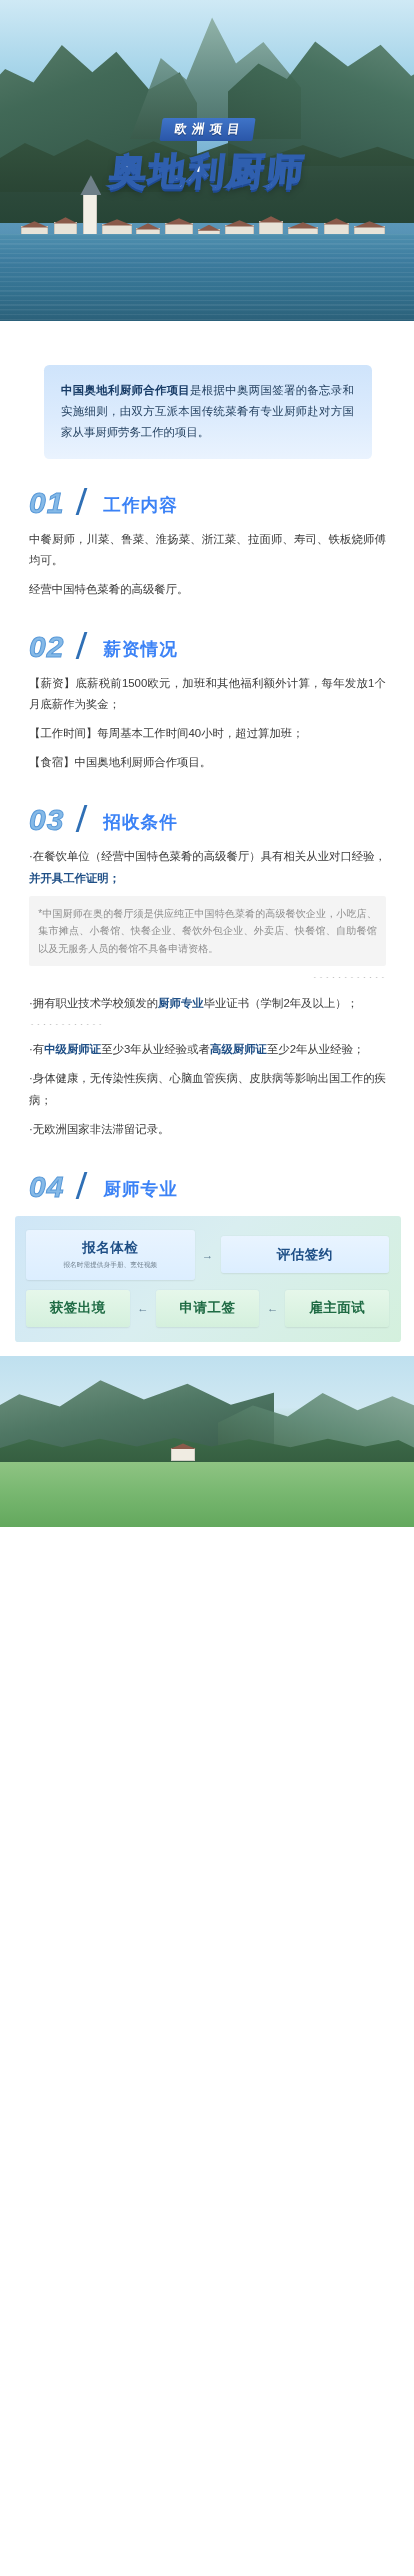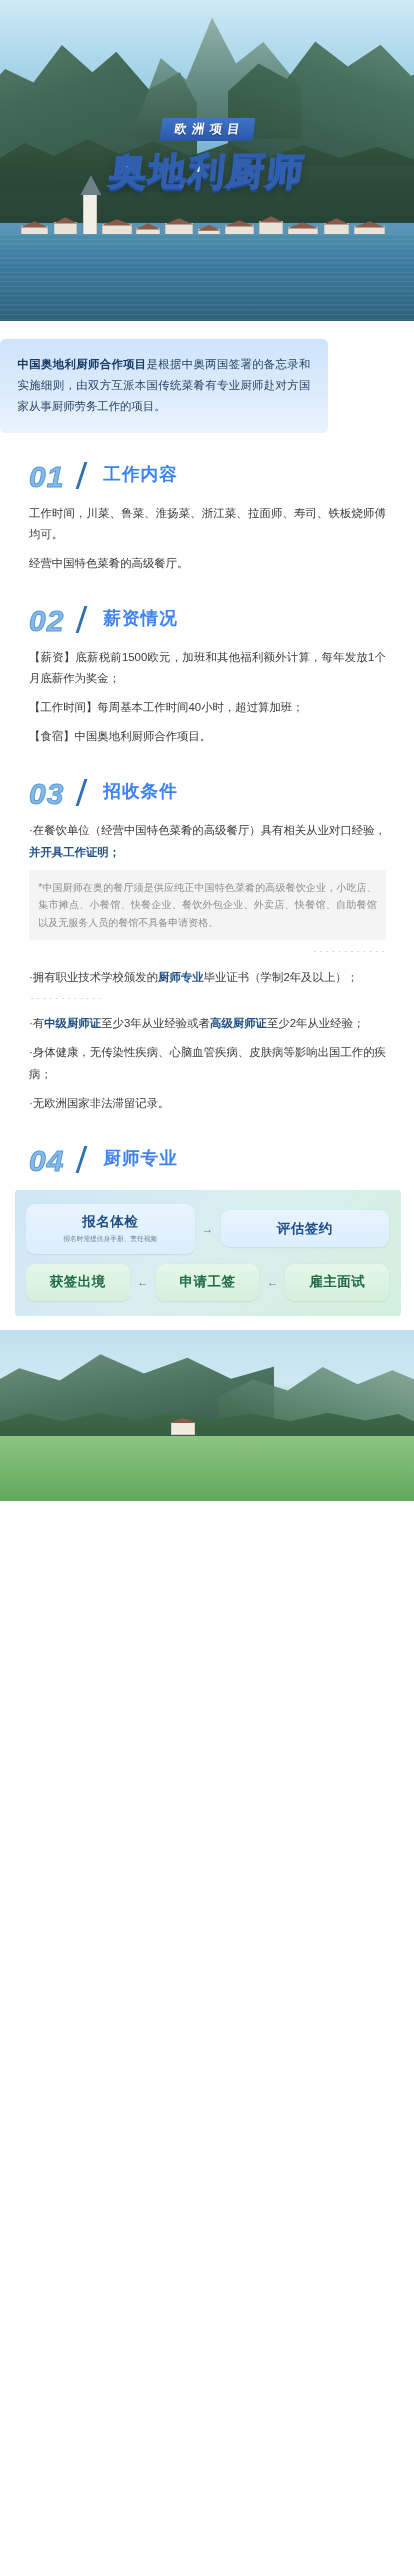--- a/index.html
+++ b/index.html
@@ -89,21 +89,21 @@
     margin-top:6.2px;
     font-size:37px; font-weight:bold; letter-spacing:2.1px;
     color:#ffffff;
     -webkit-text-stroke: 1.6px #2f5fae;
     text-shadow: 0 2.6px 0 #1f4a93, 0 4.1px 7.3px rgba(0,0,0,0.35);
     transform: skewX(-6deg);
   }
 
   
   .section { width:415px; background:#ffffff; }
-  .intro-wrap { padding: 17.6px 0 5.2px 0; display:flex; justify-content:flex-start; }
+  .intro-wrap { padding: 17.6px 0 5.2px 0; display:flex; justify-content:center;margin-top:26px; }
   .intro-card {
     width: 328px;
     background: linear-gradient(180deg, #cfe4fb 0%, #dcebfd 55%, #eaf3fe 100%);
     border-radius: 5.2px;
     padding: 15.6px 17.6px;
     font-size: 11.4px;
     line-height: 1.85;
     color: #274463;
     text-align: justify;
   }
@@ -115,21 +115,21 @@
     display:inline-block;
     font-size: 30px;
     font-weight: bold;
     font-style: italic;
     letter-spacing: 1px;
     color: #7fb6e6;
     -webkit-text-stroke: 1px #4f93d6;
     line-height: 1;
     opacity: 0.95;
   }
-  .head-row { display:flex; align-items:flex-start; gap: 13px; }
+  .head-row { display:flex; align-items:flex-end; gap: 13px; }
   .head-slash {
     width: 2.6px; height: 27px; background:#2f6fb5;
     transform: skewX(-18deg); margin: 0 7.3px 3.1px 3.1px;
   }
   .head-text {
     font-size: 17.6px; font-weight:bold; color:#3b82f6; letter-spacing:1px;
     margin-bottom: 1px;
   }
 
   
@@ -174,21 +174,21 @@
     margin: 9.3px 14.5px 0 14.5px;
     background: linear-gradient(135deg, #cfe6f7 0%, #d9eef0 45%, #d4f0dd 100%);
     border-radius: 3.1px;
     padding: 13.5px 11.4px 15.6px 11.4px;
   }
   .flow-row { display:flex; align-items:center; gap:7.3px; }
   .flow-row + .flow-row { margin-top: 10.4px; align-items: center; }
   .flow-card {
     flex: 1;
     background: linear-gradient(180deg, #e9f4ff 0%, #dceeff 100%);
-    border-radius: 9px;
+    border-radius: 3px;
     padding: 9.3px 5.2px;
     text-align:center;
     box-shadow: 0 0.5px 1.6px rgba(0,0,0,0.08);
   }
   .flow-card.green { background: linear-gradient(180deg, #e6f7ea 0%, #d4f0dd 100%); }
   .flow-card .t { font-size: 13.5px; font-weight:bold; color:#1f4f86; letter-spacing:0.5px; }
   .flow-card.green .t { color:#1f6b44; }
   .flow-card .s { font-size: 6.7px; color:#6f7f8d; margin-top:4.1px; }
   .flow-arrow { font-size: 11.4px; color:#5b7a90; }
 
@@ -268,21 +268,21 @@
   </div>
 
   <div class="head-block">
     <div class="head-row">
       <span class="head-num">01</span>
       <span class="head-slash"></span>
       <span class="head-text">工作内容</span>
     </div>
   </div>
   <div class="body-text">
-    <p>工作时间，川菜、鲁菜、淮扬菜、浙江菜、拉面师、寿司、铁板烧师傅均可。</p>
+    <p>中餐厨师，川菜、鲁菜、淮扬菜、浙江菜、拉面师、寿司、铁板烧师傅均可。</p>
     <p>经营中国特色菜肴的高级餐厅。</p>
   </div>
 
   <div class="head-block">
     <div class="head-row">
       <span class="head-num">02</span>
       <span class="head-slash"></span>
       <span class="head-text">薪资情况</span>
     </div>
   </div>

